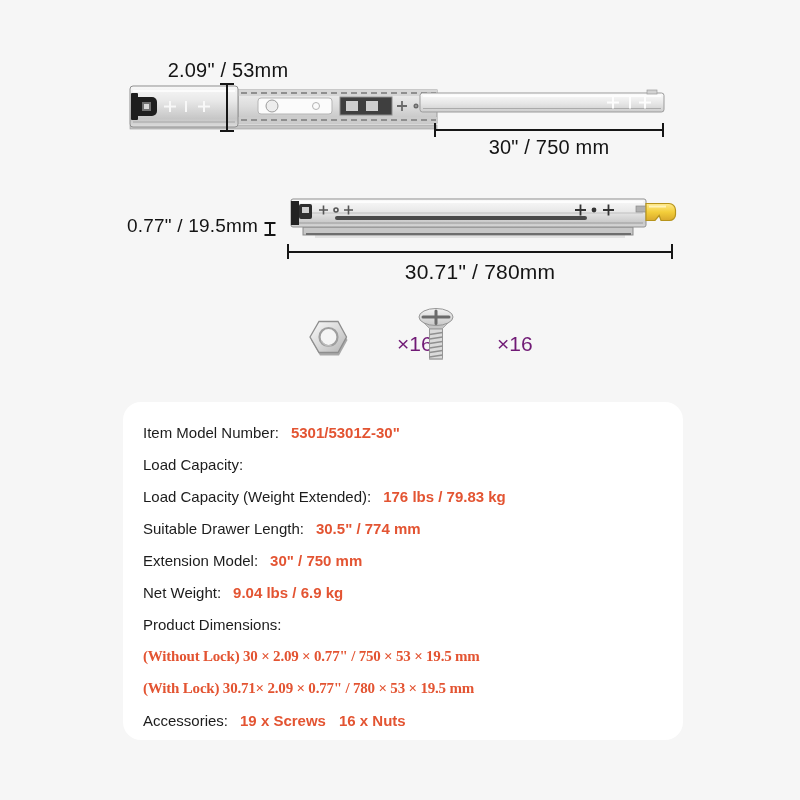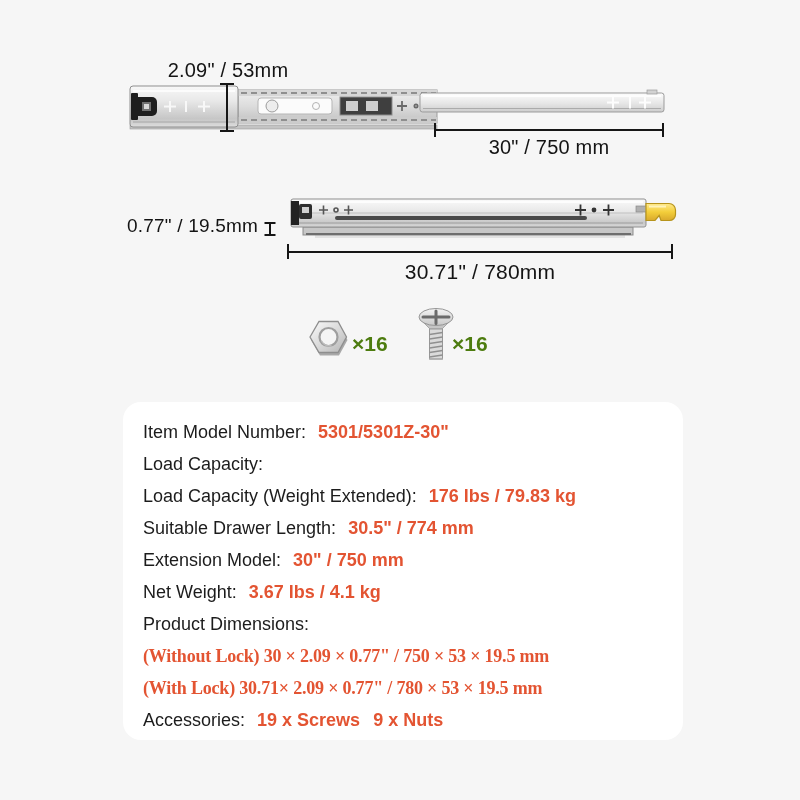--- a/index.html
+++ b/index.html
@@ -1,24 +1,24 @@
 <!DOCTYPE html>
 <html><head>
 <meta charset="utf-8">
 <style>
   html,body{margin:0;padding:0;background:#f6f6f6;}
   .canvas{position:relative;width:800px;height:800px;background:#f6f6f6;overflow:hidden;
           font-family:"Liberation Sans","DejaVu Sans",sans-serif;color:#1c1c1c;}
   .fig{position:absolute;}
   .fig svg{position:absolute;left:0;top:0;}
   .dim-label{position:absolute;font-size:20px;font-weight:500;color:#141414;letter-spacing:.2px;}
-  .hw-count{position:absolute;font-size:21px;font-weight:700;color:#4d7c0f;}
+  .hw-count{position:absolute;font-size:21px;font-weight:400;color:#701a75;margin-left:45px;}
   .spec-panel{position:absolute;left:123px;top:402px;width:560px;height:338px;background:#ffffff;
               border-radius:18px;padding:14px 20px 0 20px;box-sizing:border-box;}
-  .spec-row{display:flex;align-items:center;height:32px;font-size:18px;white-space:nowrap;}
+  .spec-row{display:flex;align-items:center;height:32px;font-size:15px;white-space:nowrap;}
   .spec-label{color:#1c1c1c;margin-right:12px;}
   .spec-value{color:#e35432;font-weight:700;}
   .spec-value + .spec-value{margin-left:13px;}
   .spec-row.full-orange .spec-value{letter-spacing:-0.2px;font-family:Liberation Serif, serif;}
 </style>
 </head>
 <body>
 
 <div class="canvas">
 
@@ -218,31 +218,31 @@
     <div class="spec-row">
       <span class="spec-label">Suitable Drawer Length:</span>
       <span class="spec-value">30.5" / 774 mm</span>
     </div>
     <div class="spec-row">
       <span class="spec-label">Extension Model:</span>
       <span class="spec-value">30" / 750 mm</span>
     </div>
     <div class="spec-row">
       <span class="spec-label">Net Weight:</span>
-      <span class="spec-value">3.67 lbs / 4.1 kg</span>
+      <span class="spec-value">9.04 lbs / 6.9 kg</span>
     </div>
     <div class="spec-row">
       <span class="spec-label">Product Dimensions:</span>
     </div>
     <div class="spec-row full-orange">
       <span class="spec-value">(Without Lock) 30 × 2.09 × 0.77" / 750 × 53 × 19.5 mm</span>
     </div>
     <div class="spec-row full-orange">
       <span class="spec-value">(With Lock) 30.71× 2.09 × 0.77" / 780 × 53 × 19.5 mm</span>
     </div>
     <div class="spec-row">
       <span class="spec-label">Accessories:</span>
       <span class="spec-value">19 x Screws</span>
-      <span class="spec-value">9 x Nuts</span>
+      <span class="spec-value">16 x Nuts</span>
     </div>
   </div>
 
 </div>
 
 </body></html>

